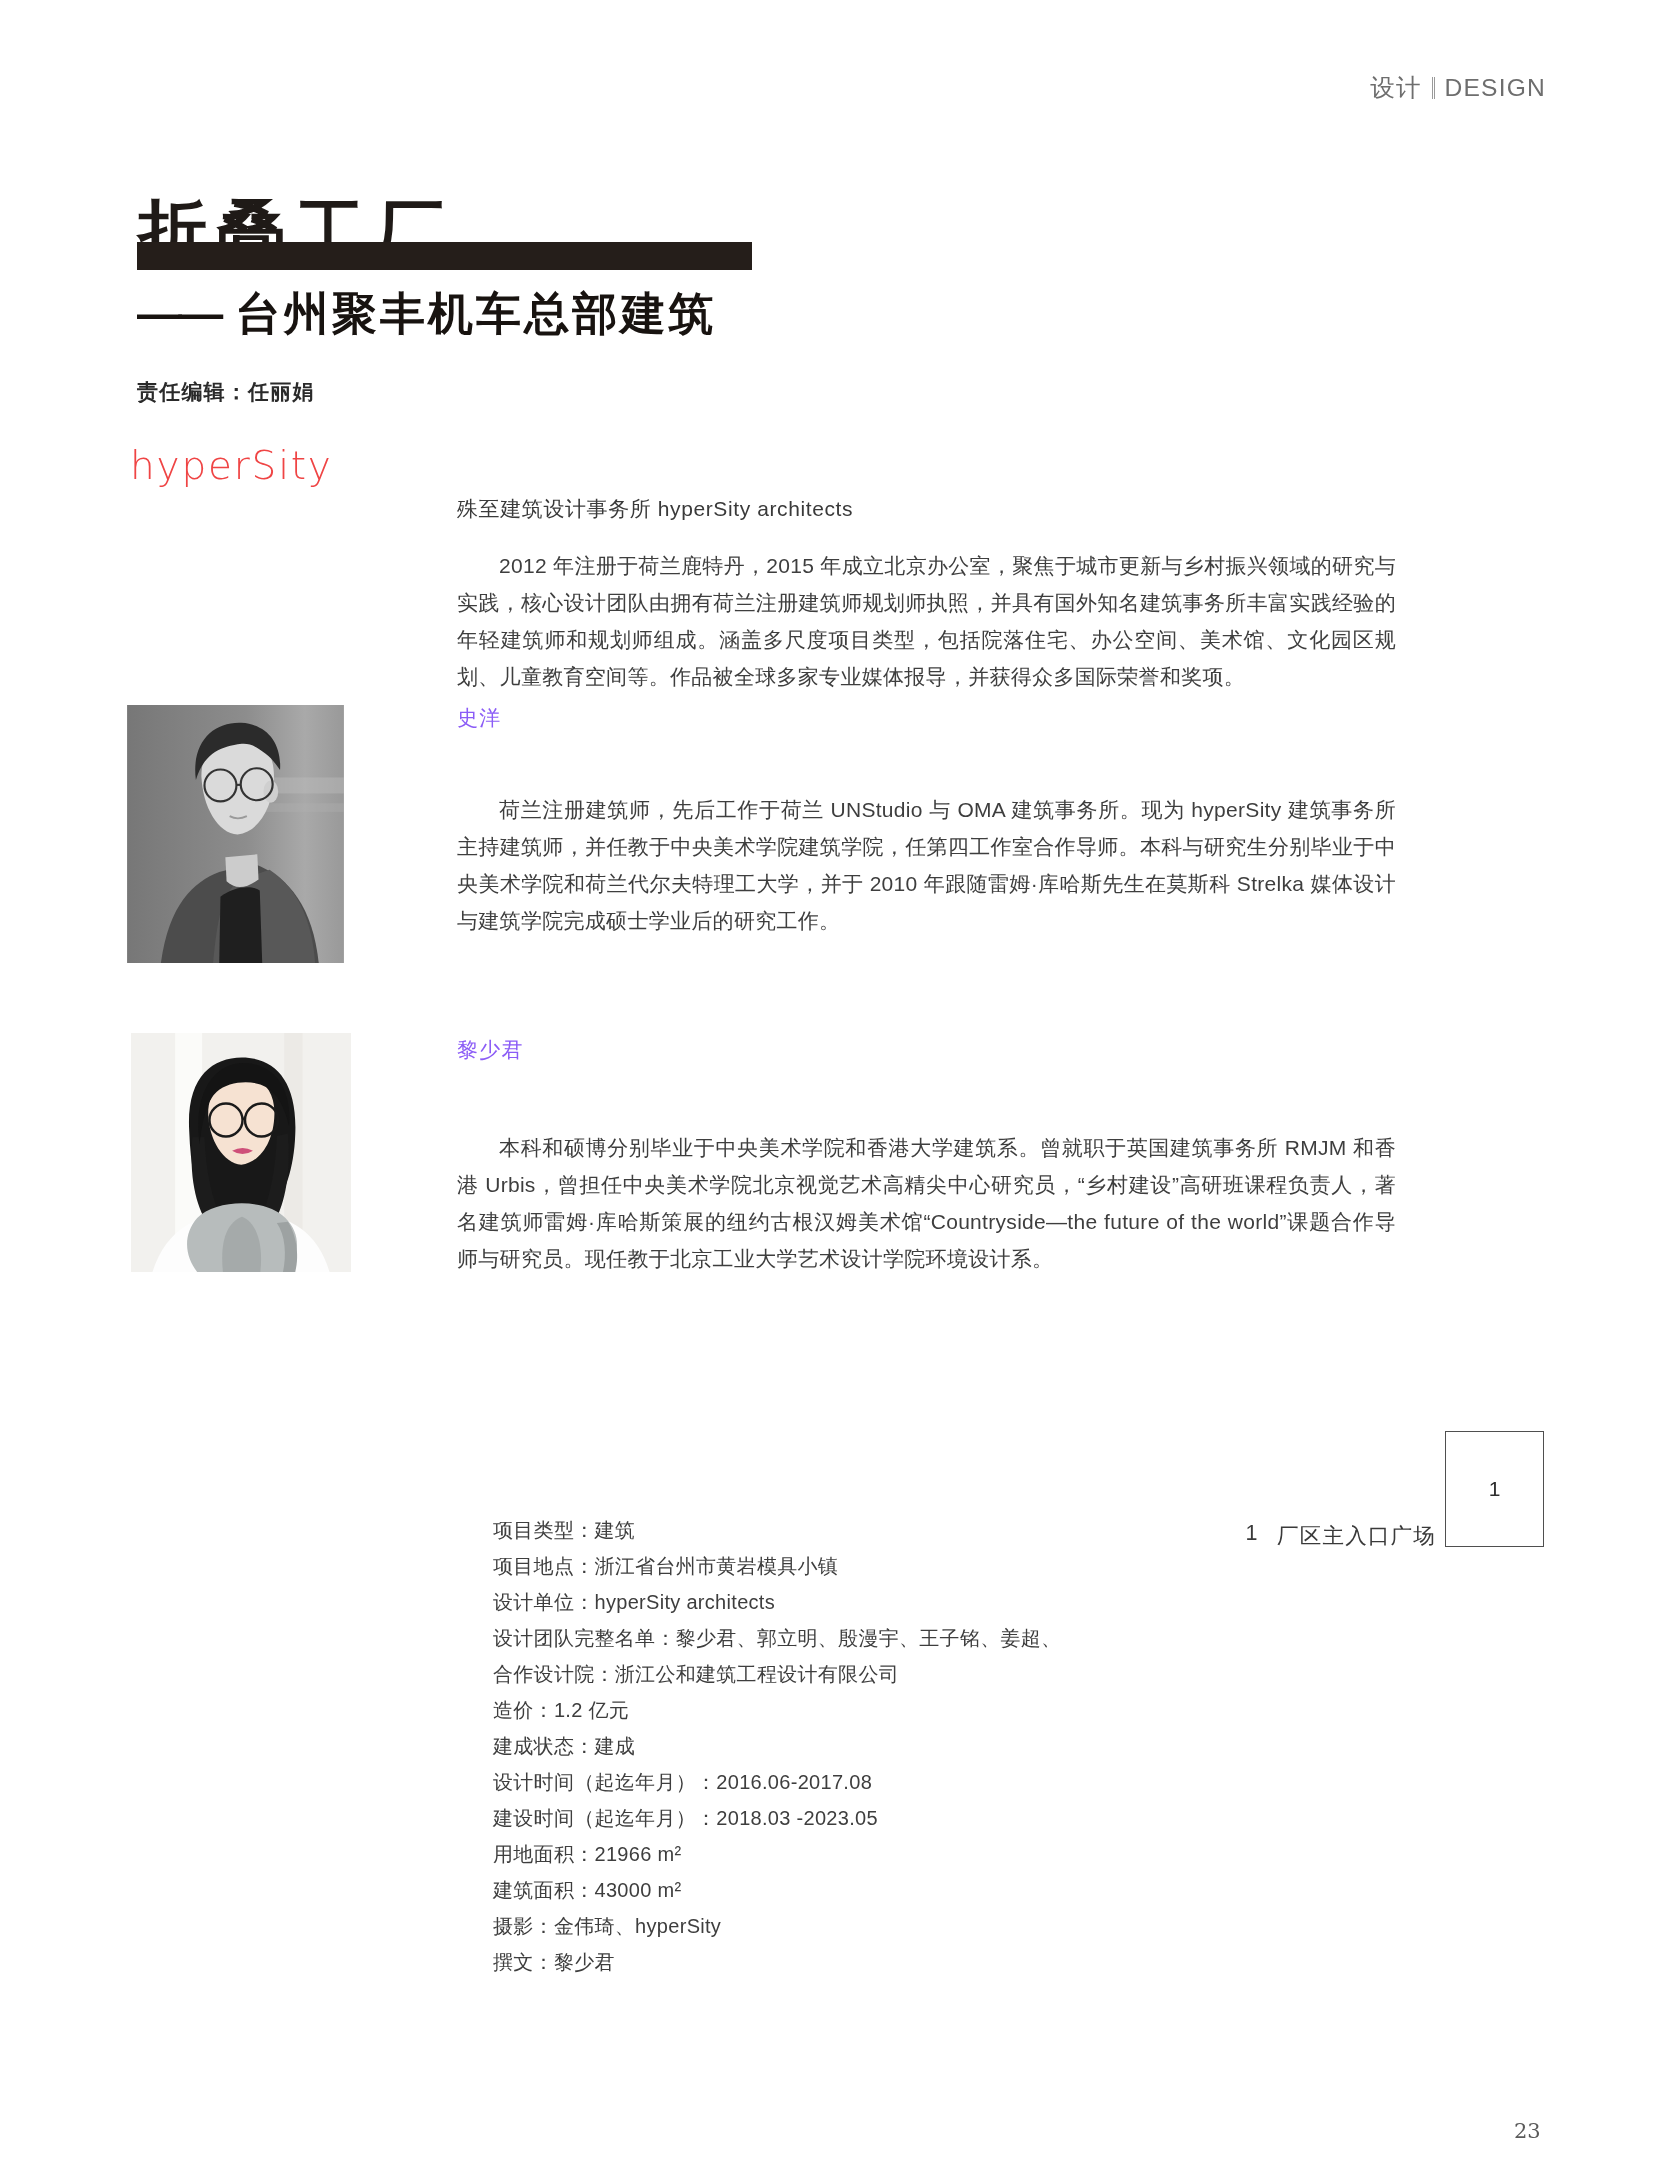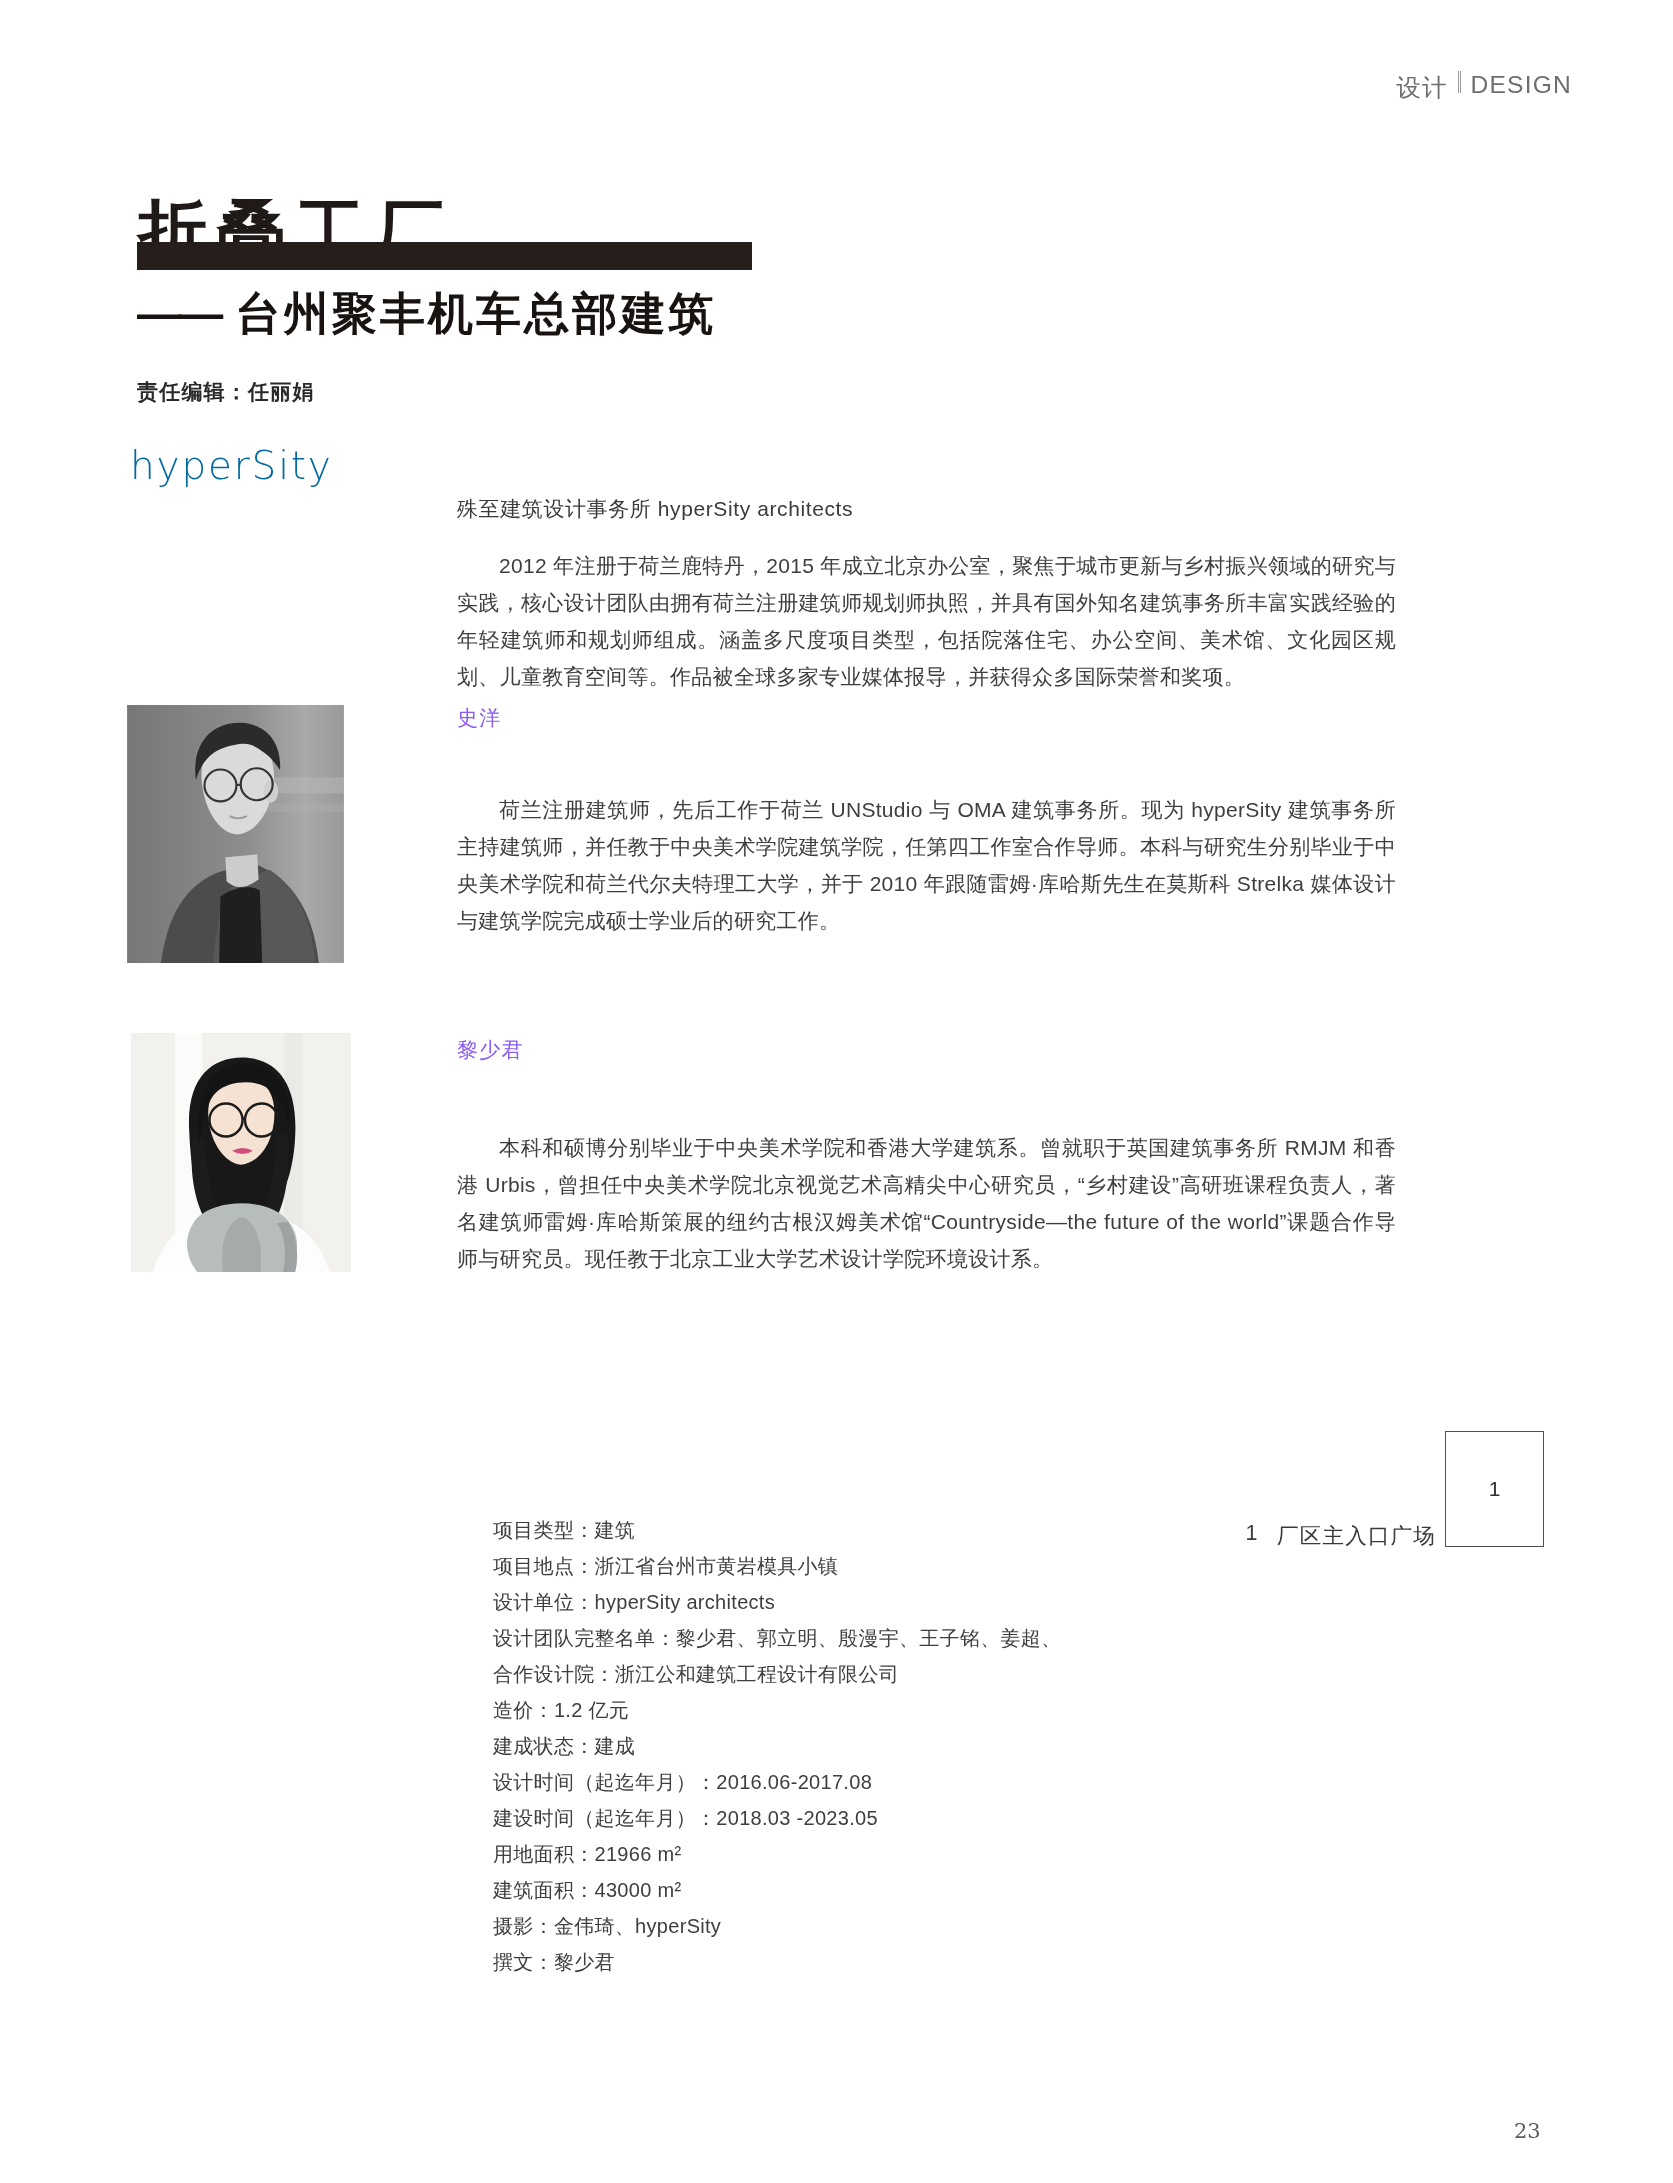--- a/index.html
+++ b/index.html
@@ -6,23 +6,23 @@
   .page{
     position:relative;
     width:1674px;height:2183px;
     background:#ffffff;
     font-family:"Liberation Sans","DejaVu Sans",sans-serif;
     color:#3e3e3e;
     overflow:hidden;
   }
   
   .header-cat{
-    position:absolute;top:71px;right:102px;
+    position:absolute;top:71px;right:128px;
     font-size:24.6px;color:#6e6e6e;letter-spacing:1.2px;
-    display:flex;
+    display:flex;align-items:center;
   }
   .cat-divider{
     display:inline-block;width:1.2px;height:22px;
     border-left:1.2px solid #9a9a9a;border-right:1.2px solid #9a9a9a;
     margin:0 9.8px;
   }
   
   .article-title{
     position:absolute;left:138px;top:147px;
     font-family:"DejaVu Serif","Liberation Serif",serif;
@@ -41,21 +41,21 @@
   }
   .subtitle-dash{letter-spacing:-3.7px;margin-right:16px;font-weight:bold;}
   .editor-line{
     position:absolute;left:137px;top:378px;
     font-size:21px;font-weight:bold;color:#2a2a2a;letter-spacing:1.2px;
   }
   
   .firm-logo{
     position:absolute;left:130px;top:443px;
     font-family:"DejaVu Sans",sans-serif;
-    font-size:39px;font-weight:200;color:#0369a1;letter-spacing:1.8px;
+    font-size:39px;font-weight:200;color:#ef4444;letter-spacing:1.8px;
   }
   .firm-name-line{
     position:absolute;left:457px;top:454px;
     font-size:21px;color:#3a3a3a;letter-spacing:0.6px;margin-top:41px;
   }
   .body-par{
     position:absolute;left:457px;width:939px;
     font-size:21px;line-height:37px;color:#3e3e3e;
     text-indent:42px;text-align:justify;letter-spacing:0.3px;
   }

